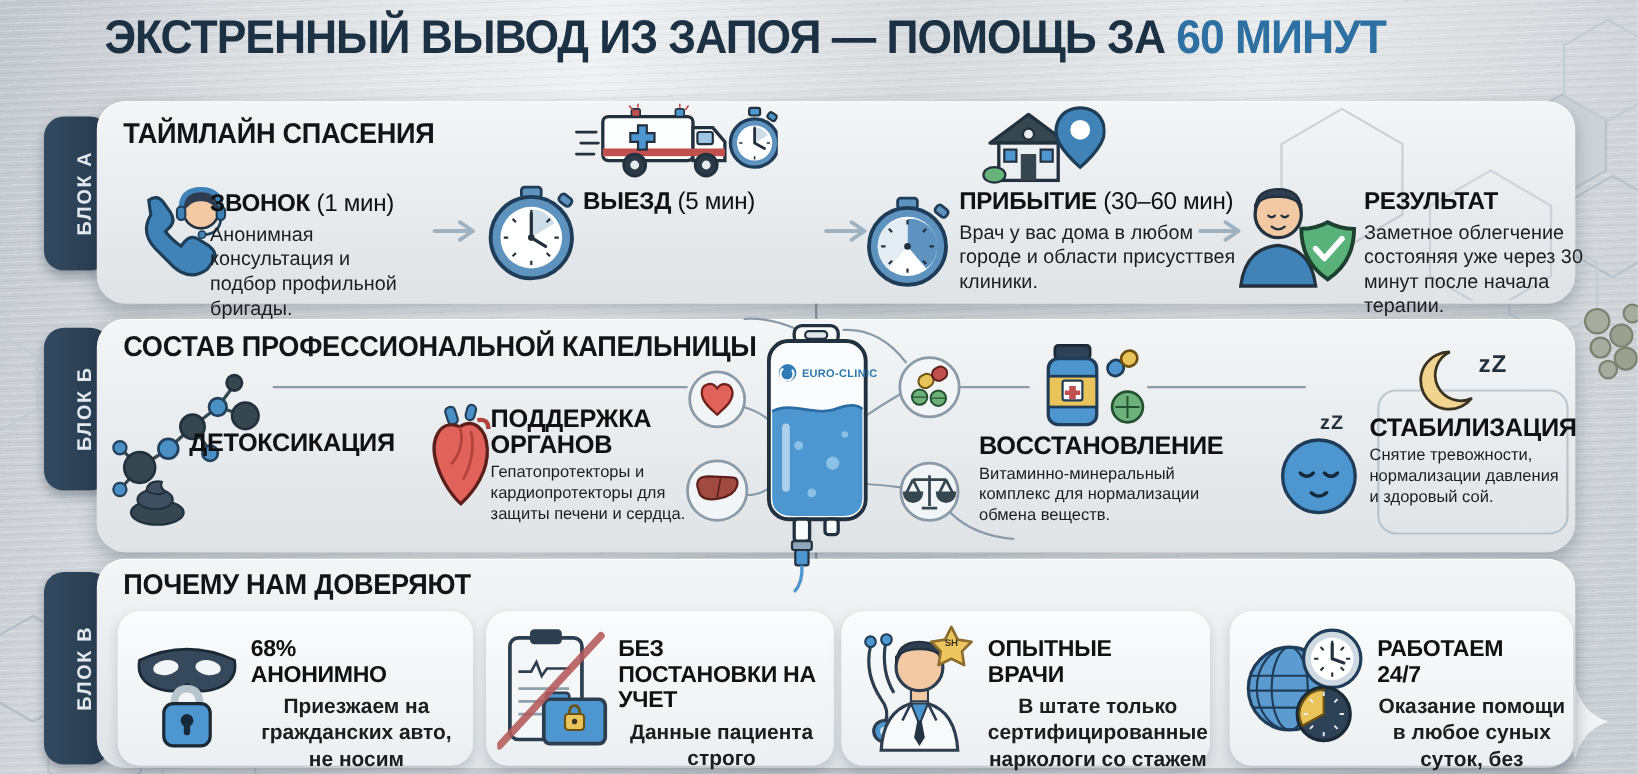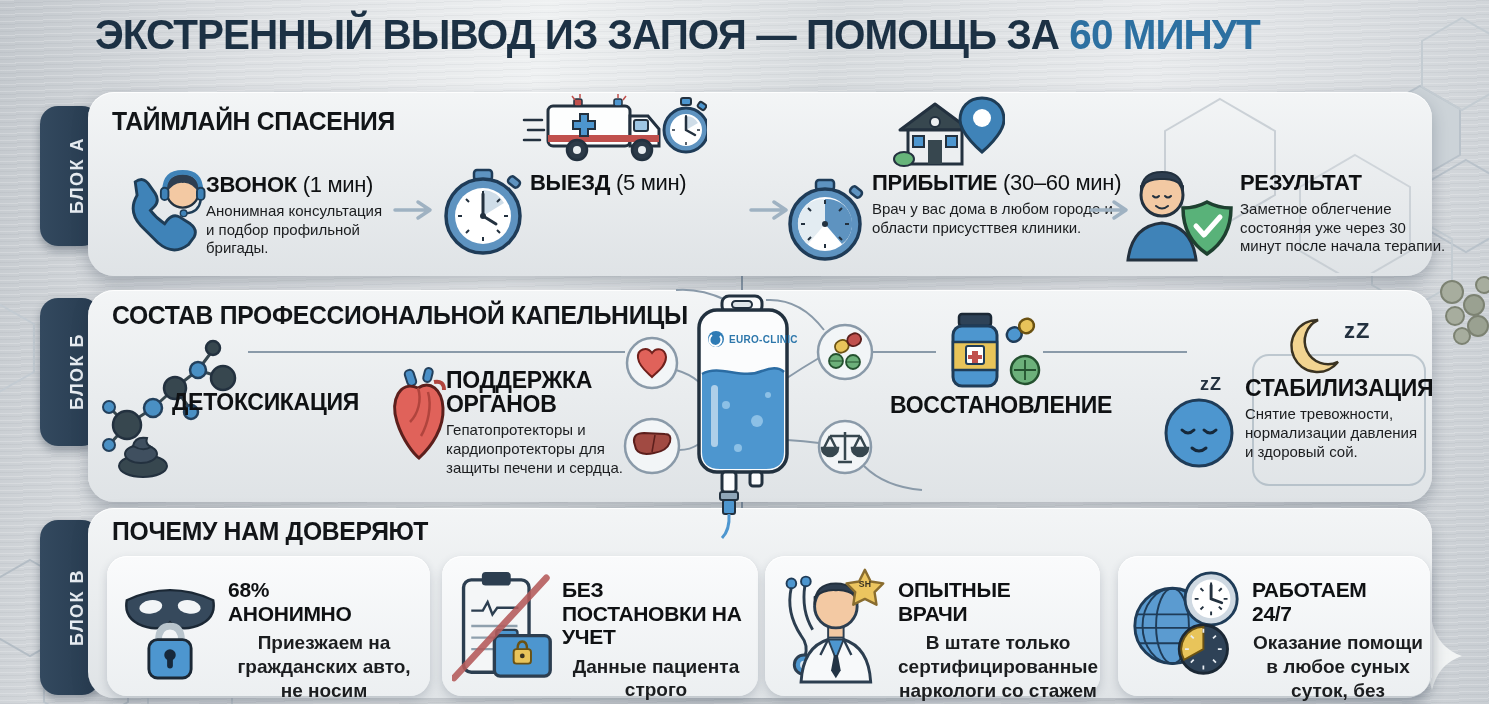--- a/index.html
+++ b/index.html
@@ -22,21 +22,21 @@
     letter-spacing:1.5px;color:#e9eef3;padding-right:14px;}
   
   .panel{background:linear-gradient(180deg,#f3f5f6,#dfe3e6);border-radius:26px;z-index:2;
     box-shadow:0 7px 16px rgba(35,50,70,.28), inset 0 1px 0 rgba(255,255,255,.85);}
   .panel-header{font-size:26px;font-weight:800;color:#121518;letter-spacing:-.3px;
     transform:scaleX(.95);transform-origin:left top;white-space:nowrap;z-index:5;}
   
   .step-text{z-index:5;}
   .step-title{font-size:22px;font-weight:800;color:#0f1113;letter-spacing:-.3px;white-space:nowrap;}
   .step-title .time{font-weight:400;}
-  .step-desc{font-size:15px;font-weight:500;line-height:1.24;margin-top:4px;color:#1b1d1f;}
+  .step-desc{font-size:18px;font-weight:500;line-height:1.24;margin-top:4px;color:#1b1d1f;}
   .icon-wrap{z-index:5;}
   
   .b-title{font-size:23px;font-weight:800;color:#0f1113;letter-spacing:-.3px;line-height:1.05;}
   .nowrap{white-space:nowrap;}
   .b-desc{font-size:15px;font-weight:500;line-height:1.25;margin-top:5px;}
   .zzz{font-weight:700;color:#23313f;z-index:6;font-size:19px;letter-spacing:1px;}
   
   .card{background:linear-gradient(180deg,#fafbfc,#eceff1);border-radius:20px;z-index:3;
     box-shadow:0 4px 10px rgba(50,65,85,.20), inset 0 1px 0 #fff;}
   .card-title{font-size:21px;font-weight:800;line-height:1.12;color:#0f1113;letter-spacing:-.3px;}
@@ -92,21 +92,21 @@
       <path d="M18 32 Q8 49 22 64 L40 82 Q56 96 72 84 L78 76 Q82 68 74 62 L63 55 Q56 51 50 58 L47 62 Q38 56 32 48 L36 44 Q42 38 37 30 L30 20 Q24 12 16 18 Z" fill="#3f83b8" stroke="#1e3d57" stroke-width="3"></path>
       <circle cx="66" cy="28" r="17" fill="#f3c9a3" stroke="#233240" stroke-width="2.5"></circle>
       <path d="M49 26 Q50 10 66 10 Q82 10 83 26 L83 30 Q76 18 66 19 Q56 18 49 30 Z" fill="#2e3e50"></path>
       <path d="M47 27 Q47 8 66 8 Q85 8 85 27" fill="none" stroke="#3f83b8" stroke-width="5" stroke-linecap="round"></path>
       <rect x="43" y="24" width="8" height="13" rx="4" fill="#3f83b8" stroke="#1e3d57" stroke-width="2"></rect>
       <rect x="81" y="24" width="8" height="13" rx="4" fill="#3f83b8" stroke="#1e3d57" stroke-width="2"></rect>
       <path d="M85 37 Q83 50 70 51" fill="none" stroke="#1e3d57" stroke-width="2.5"></path>
       <circle cx="67" cy="51" r="3.5" fill="#3f83b8" stroke="#1e3d57" stroke-width="1.5"></circle>
     </svg>
   </span>
-  <div class="abs step-text" style="left:206px;top:172px;width:186px;">
+  <div class="abs step-text" style="left:191px;top:172px;width:186px;">
     <div class="step-title"><span>ЗВОНОК</span> <span class="time">(1 мин)</span></div>
     <div class="step-desc">Анонимная консультация и подбор профильной бригады.</div>
   </div>
   <svg class="abs z5" style="left:392px;top:198px;" width="46" height="24" viewBox="0 0 46 24">
     <path d="M3 12 H34 M26 4 L38 12 L26 20" stroke="#9fb2c2" stroke-width="3.5" fill="none" stroke-linecap="round" stroke-linejoin="round"></path>
   </svg>
 
   <span class="abs icon-wrap" style="left:522px;top:94px;">
     <svg width="185" height="76" viewBox="0 0 185 76">
       <g stroke="#23313f" stroke-width="2.5" stroke-linecap="round">
@@ -327,20 +327,21 @@
       <g transform="rotate(-35 84 18)">
         <rect x="70" y="12" width="15" height="14" rx="7" fill="#4d96cf" stroke="#1f3c58" stroke-width="2.5"></rect>
         <rect x="85" y="12" width="15" height="14" rx="7" fill="#e8c45a" stroke="#6b5212" stroke-width="2.5"></rect>
       </g>
       <circle cx="90" cy="58" r="14" fill="#6cb07a" stroke="#24512f" stroke-width="2.5"></circle>
       <path d="M79 58 h22 M90 48 v20" stroke="#24512f" stroke-width="1.8"></path>
     </svg>
   </span>
   <div class="abs z5" style="left:890px;top:393px;width:222px;">
     <div class="b-title nowrap">ВОССТАНОВЛЕНИЕ</div>
+    <div class="b-desc" style="width:212px;">Витаминно-минеральный комплекс для нормализации обмена веществ.</div>
   </div>
 
   <span class="abs icon-wrap" style="left:1284px;top:316px;">
     <svg width="58" height="60" viewBox="0 0 58 60">
       <path d="M34 4 A26 26 0 1 0 54 46 A21 21 0 1 1 34 4 Z" fill="#f2d491" stroke="#3a3322" stroke-width="2.5"></path>
     </svg>
   </span>
   <span class="abs zzz" style="left:1344px;top:318px;font-size:22px;">zZ</span>
   <span class="abs icon-wrap" style="left:1162px;top:396px;">
     <svg width="74" height="74" viewBox="0 0 74 74">

